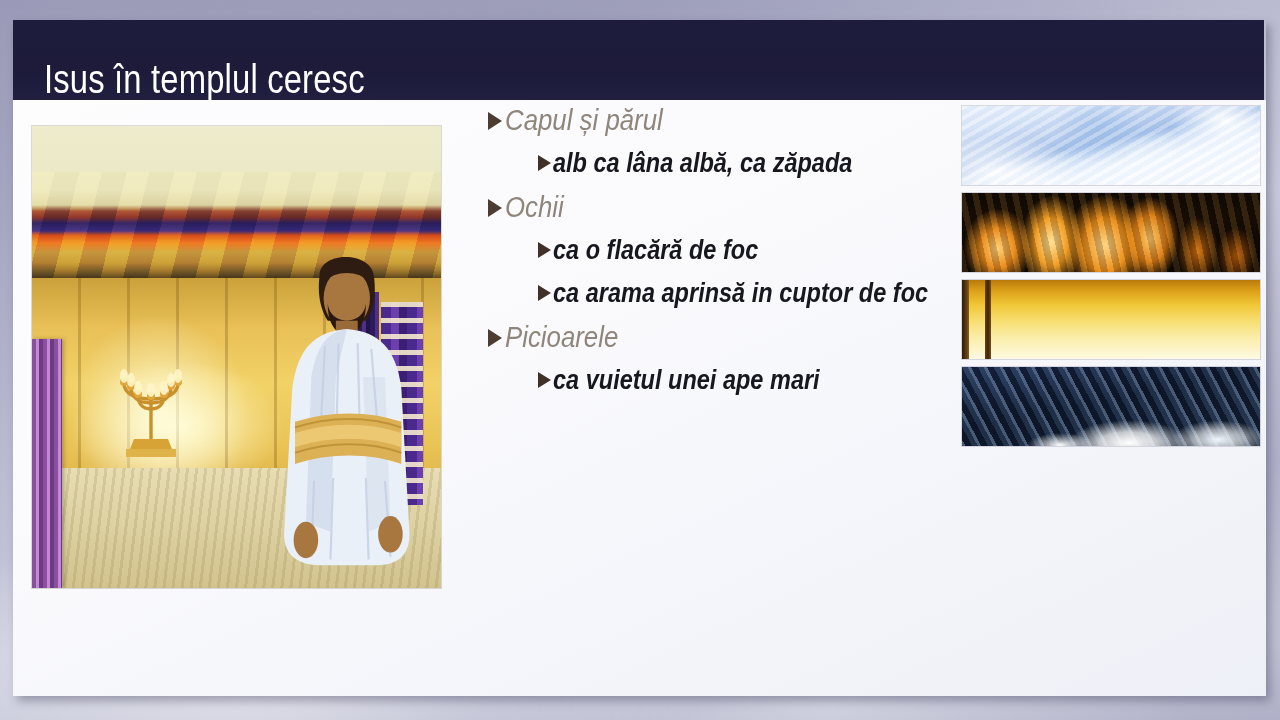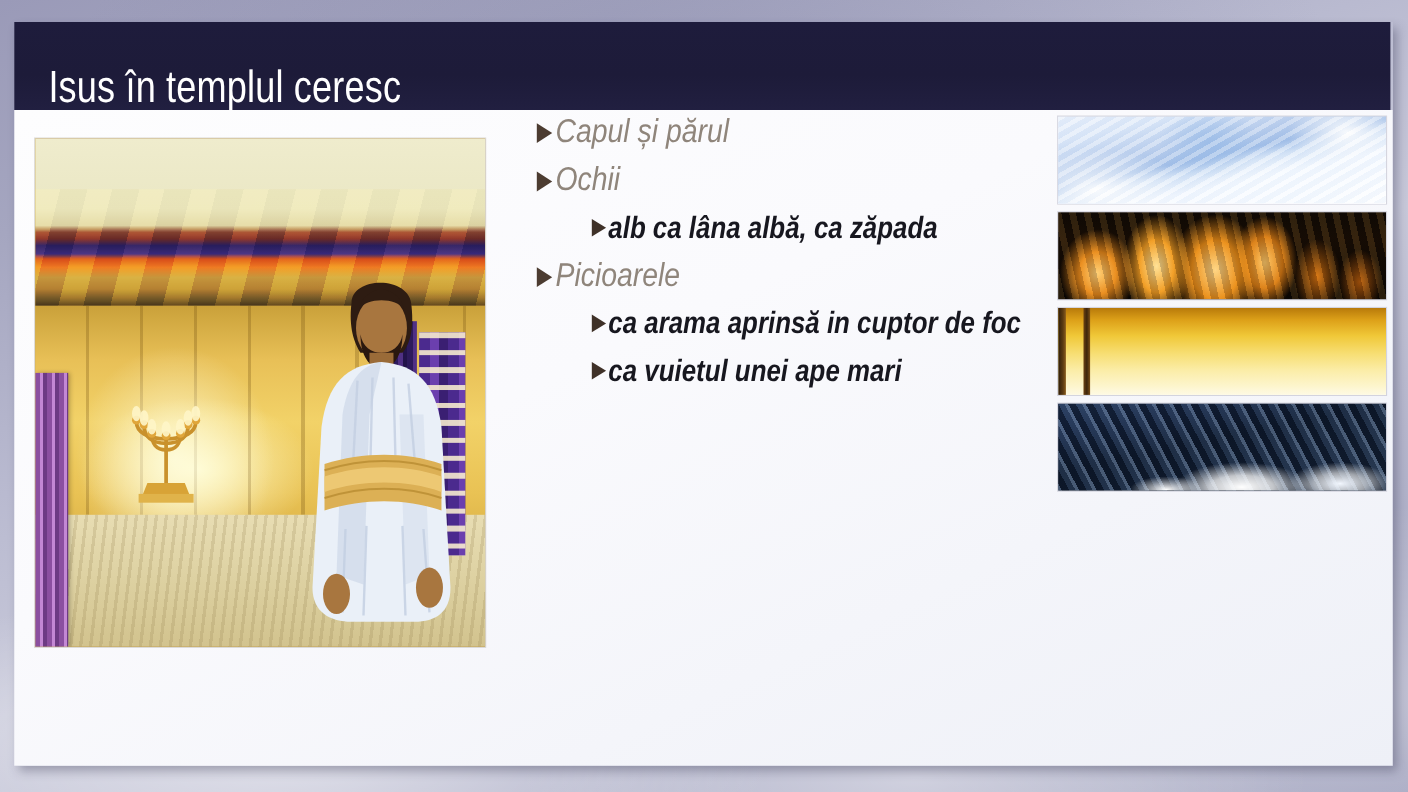--- a/index.html
+++ b/index.html
@@ -312,37 +312,41 @@
         </svg>
       </div>
     </div>
 
     <div class="bullets">
 
       <div class="bullet-row lvl1">
         <span class="tri"></span>
         <span class="txt">Capul și părul</span>
       </div>
+      <div class="bullet-row lvl2">
+        <span class="tri"></span>
+        <span class="txt">alb ca lâna albă, ca zăpada</span>
+      </div>
+
       <div class="bullet-row lvl1">
         <span class="tri"></span>
         <span class="txt">Ochii</span>
       </div>
-
       <div class="bullet-row lvl2">
         <span class="tri"></span>
-        <span class="txt">alb ca lâna albă, ca zăpada</span>
-      </div>
-
+        <span class="txt">ca o flacără de foc</span>
+      </div>
+
+      <div class="bullet-row lvl2">
+        <span class="tri"></span>
+        <span class="txt">ca arama aprinsă in cuptor de foc</span>
+      </div>
       <div class="bullet-row lvl1">
         <span class="tri"></span>
         <span class="txt">Picioarele</span>
-      </div>
-      <div class="bullet-row lvl2">
-        <span class="tri"></span>
-        <span class="txt">ca arama aprinsă in cuptor de foc</span>
       </div>
 
       <div class="bullet-row lvl2">
         <span class="tri"></span>
         <span class="txt">ca vuietul unei ape mari</span>
       </div>
 
     </div>
 
     <div class="thumbs">

